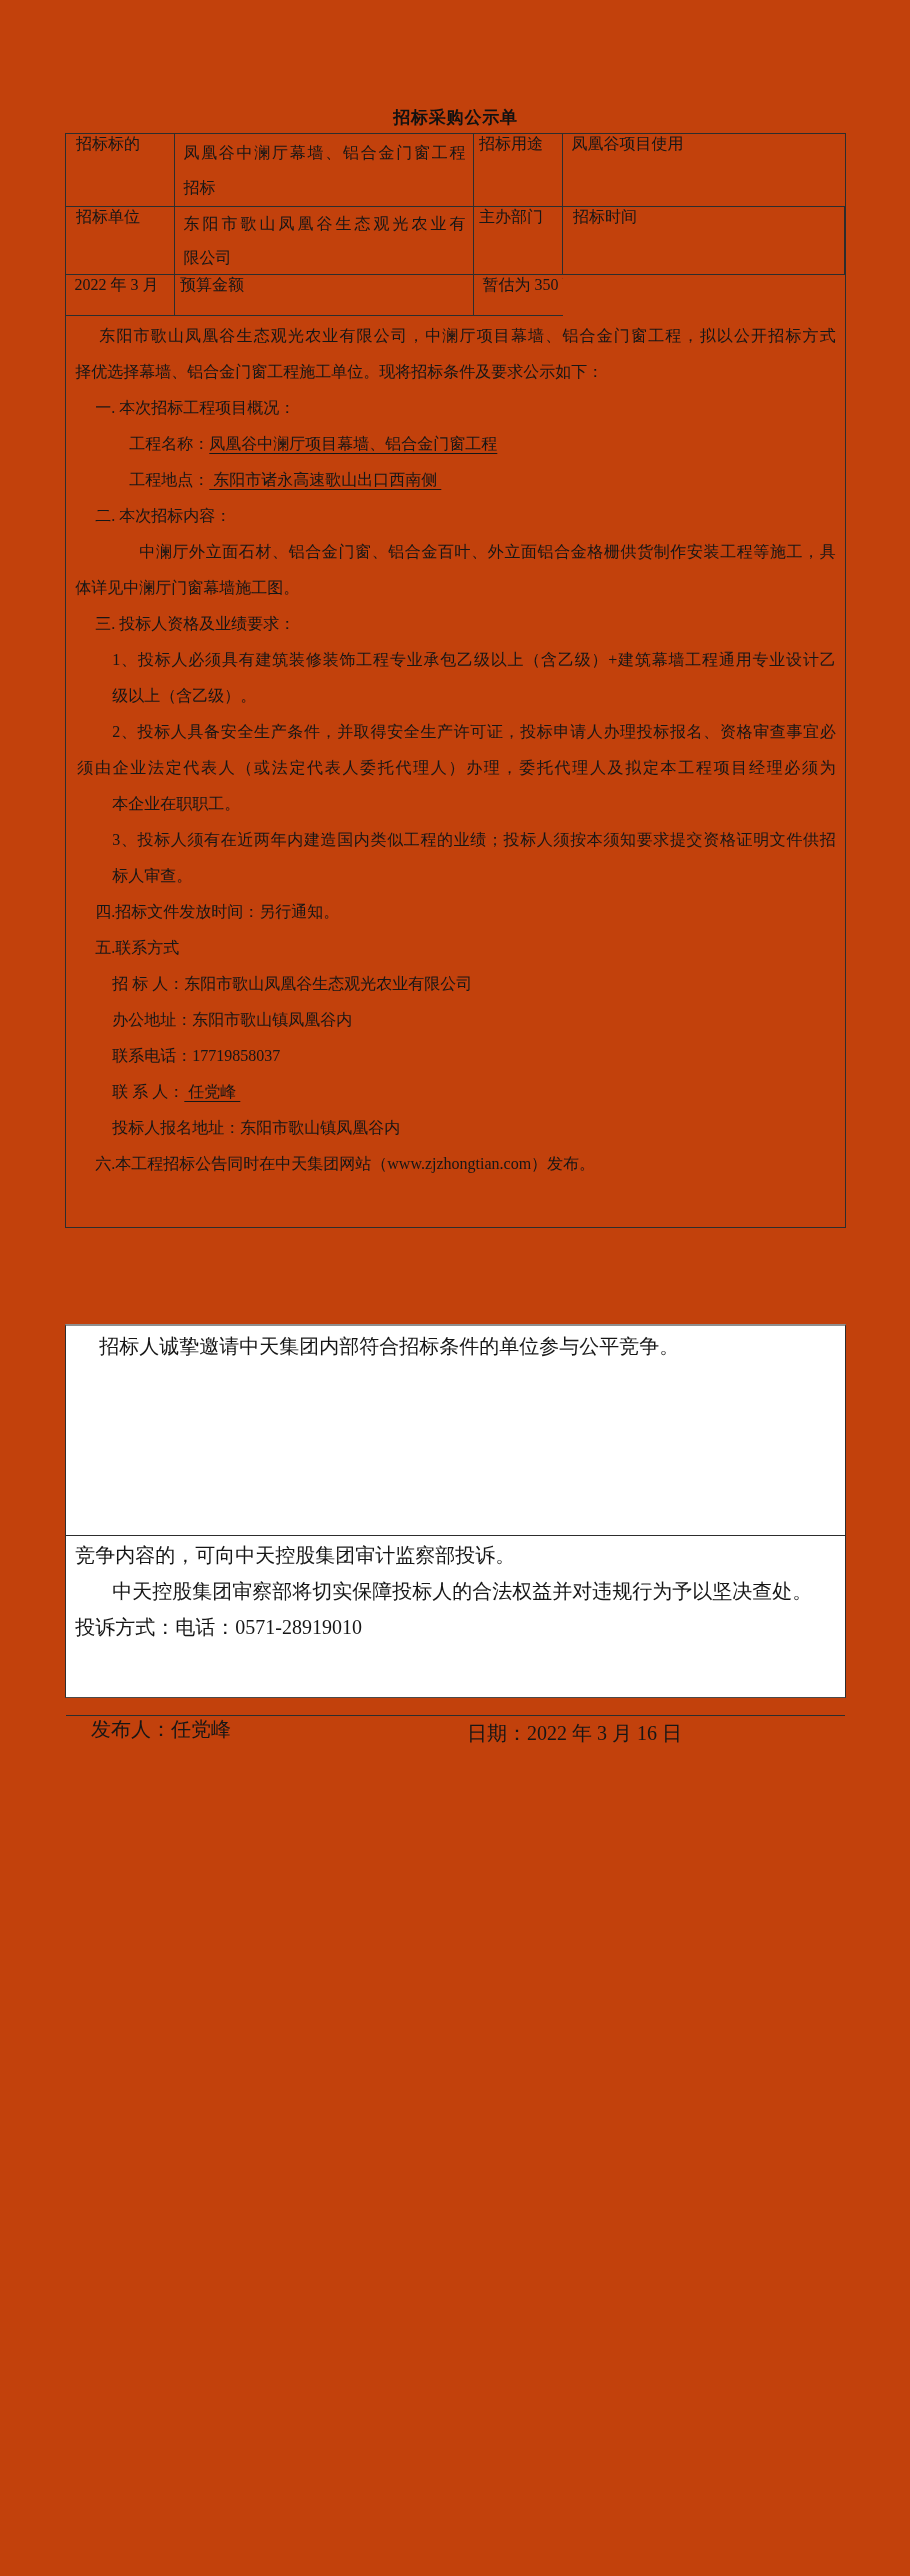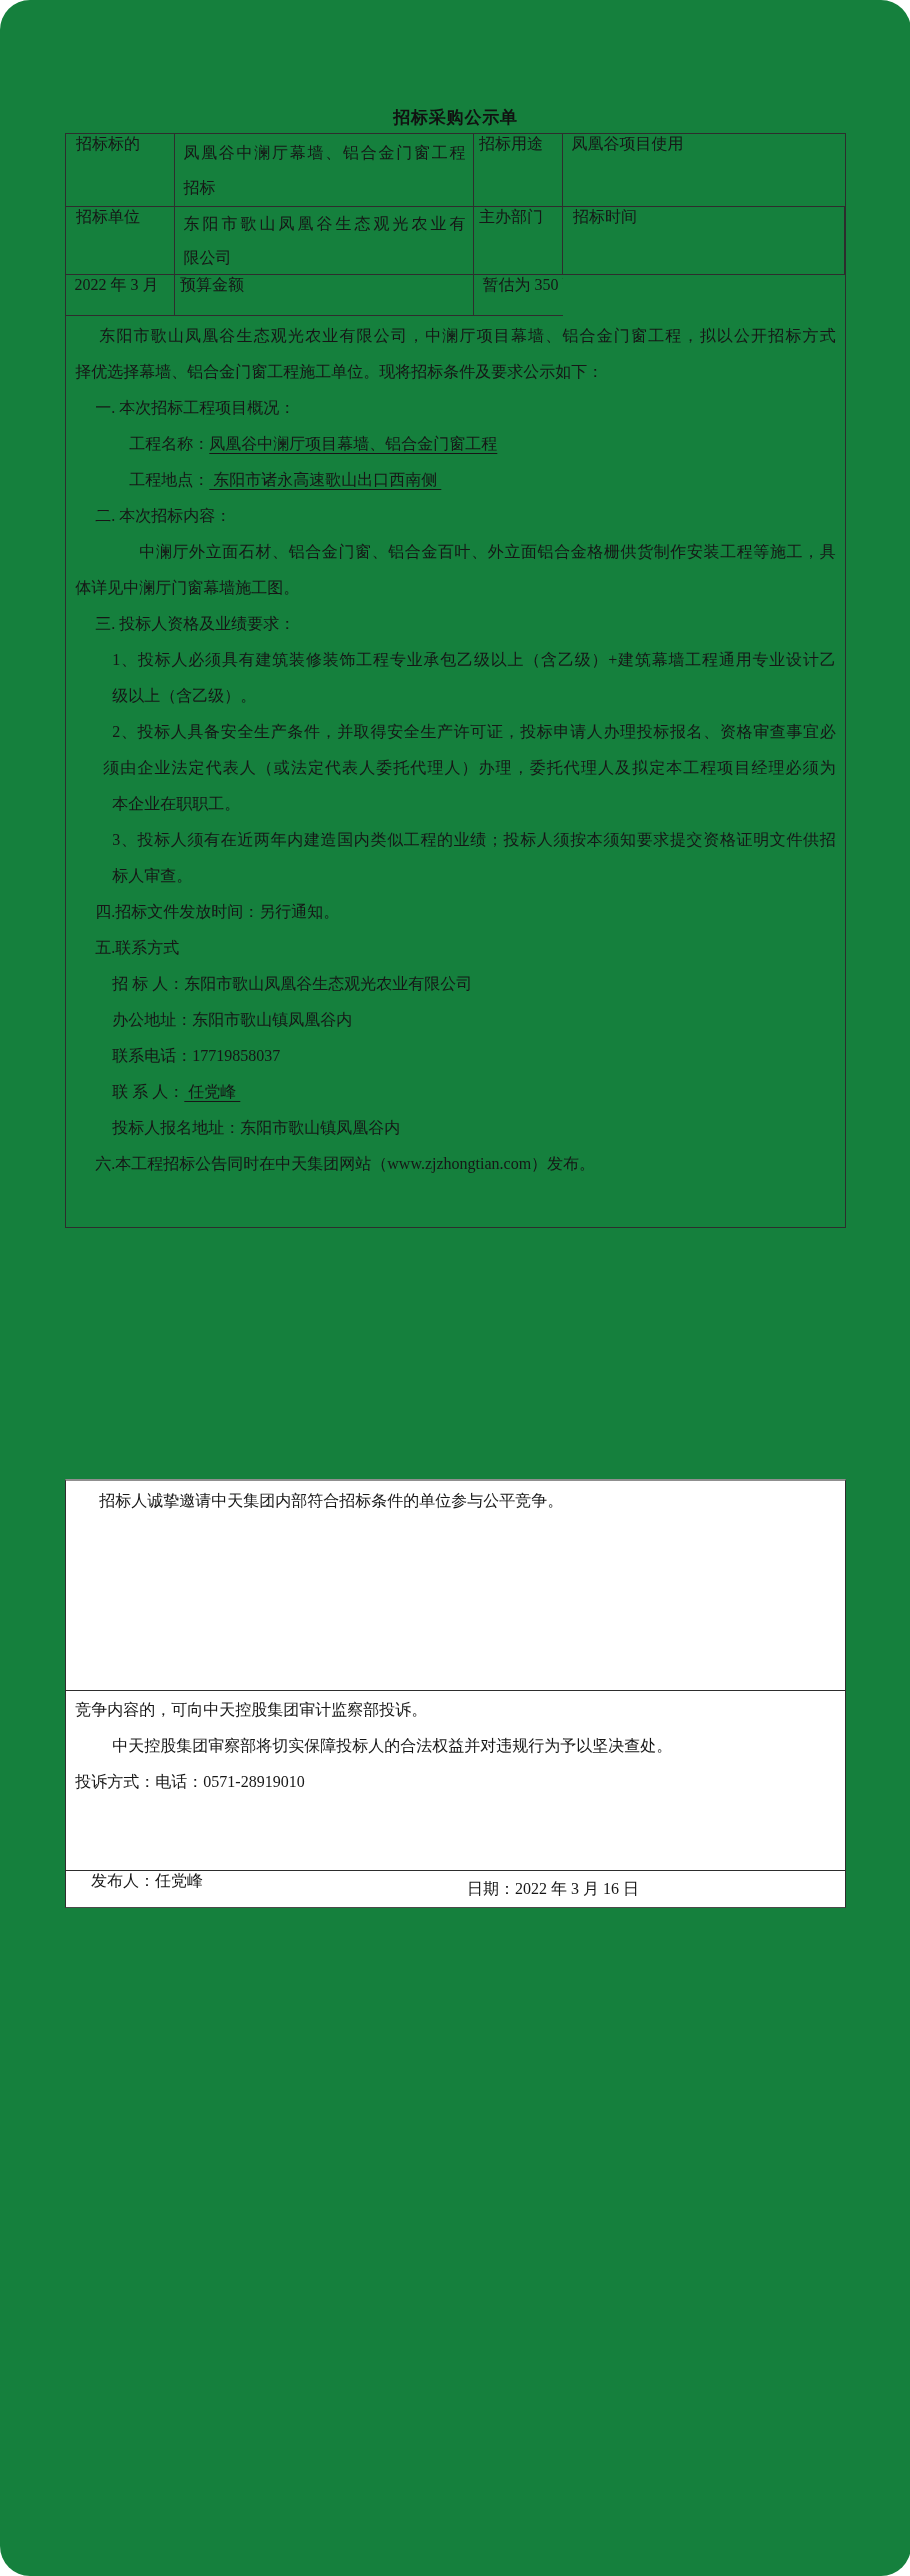--- a/index.html
+++ b/index.html
@@ -1,20 +1,19 @@
 <!DOCTYPE html>
 <html style="font-size:13.5px"><head>
 <meta charset="utf-8">
 <style>
   html,body{margin:0;padding:0;background:#ffffff;}
   .page{
-    position:relative;width:911px;height:2576px;background:#15803d;
+    position:relative;width:911px;height:2576px;background:#c2410c;
     font-family:"Liberation Serif","DejaVu Serif",serif;color:#161616;
     overflow:hidden;
-    border-radius:30px;
   }
   .title{
     position:absolute;top:106px;left:0;width:100%;text-align:center;
     font-family:"Liberation Sans","DejaVu Sans",sans-serif;
     font-weight:bold;font-size:17px;letter-spacing:0.8px;color:#111;
   }
   
   .t1{
     position:absolute;left:65px;top:133px;width:781px;height:1095px;
     box-sizing:border-box;border:0.8px solid #2d2d2d;
@@ -33,34 +32,34 @@
   .wrap2{flex:1;align-self:center;}
   .wrap2 .jl{text-align:justify;text-align-last:justify;text-justify:inter-character;}
   .lh42{line-height:35px;}
   .lh40{line-height:34px;}
   .bodycell{
     grid-column:1/-1;box-sizing:border-box;padding:1.7px 9.3px 0 9.3px;
     overflow:hidden;
   }
   .ln{line-height:36px;white-space:nowrap;overflow:hidden;}
   .j{text-align:justify;text-align-last:justify;text-justify:inter-character;}
-  .ml16{margin-left:28px;}
+  .ml16{margin-left:2px;}
   .ml24{margin-left:20px;}
   .ml40{margin-left:24px;}
   .ml44{margin-left:37px;}
   .ml64{margin-left:54px;}
   .ml74{margin-left:64px;}
   .ul{text-decoration:underline;text-underline-offset:4.2px;white-space:pre;text-align:right;}
   
   .t2{
-    position:absolute;left:65px;top:1479px;width:781px;height:429px;
+    position:absolute;left:65px;top:1324px;width:781px;height:374px;
     box-sizing:border-box;
     border-left:0.8px solid #2d2d2d;border-right:0.8px solid #2d2d2d;
     border-top:2.5px solid #8f8f8f;border-bottom:1.7px solid #4a4a4a;
-    font-size:16px;background:#fff;
+    font-size:20px;background:#fff;
   }
   .cellA{height:210px;box-sizing:border-box;border-bottom:1.7px solid #2d2d2d;padding:1.7px 9.3px 0 9.3px;overflow:hidden;}
   .cellB{height:180px;box-sizing:border-box;border-bottom:1.7px solid #2d2d2d;padding:0.8px 9.3px 0 9.3px;overflow:hidden;}
   .tfooter{height:35px;position:relative;display:flex;align-items:flex-start;padding-left:25px;box-sizing:border-box;white-space:nowrap;}
   .tfooter .date{position:absolute;left:401px;top:0;height:35px;line-height:35px;}
 </style>
 </head>
 <body>
 
 <div class="page">

